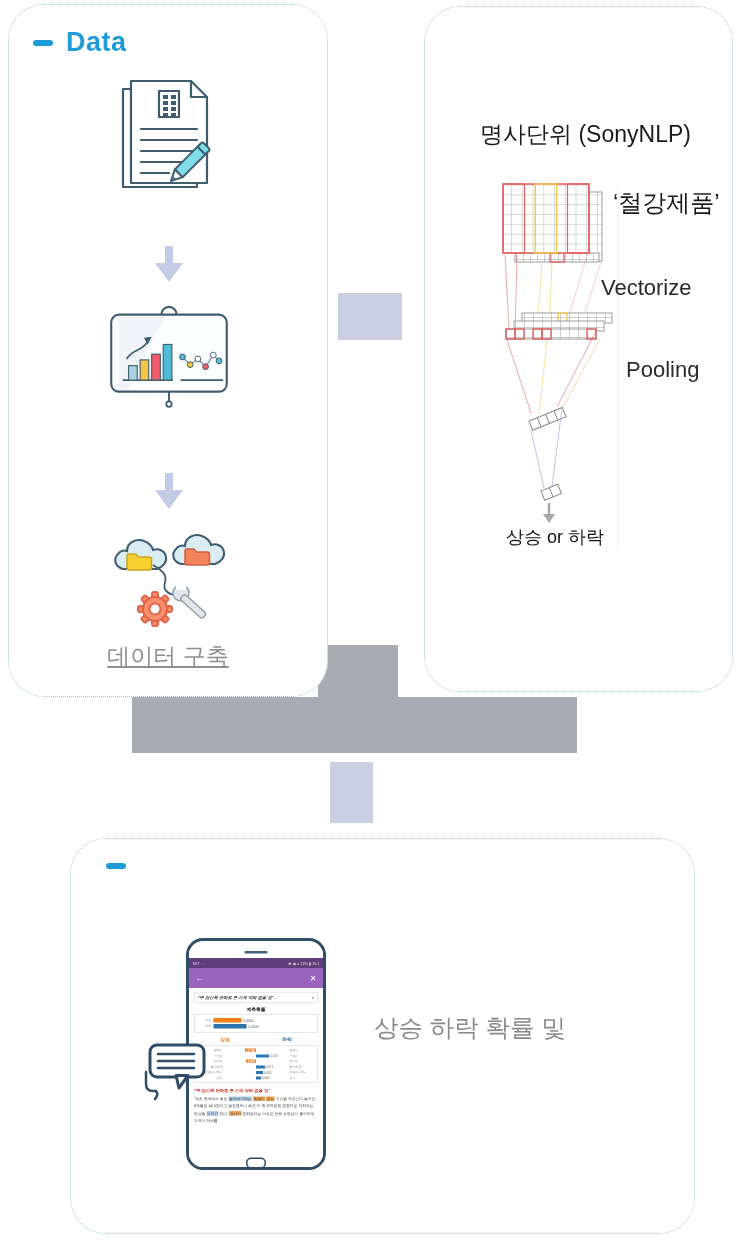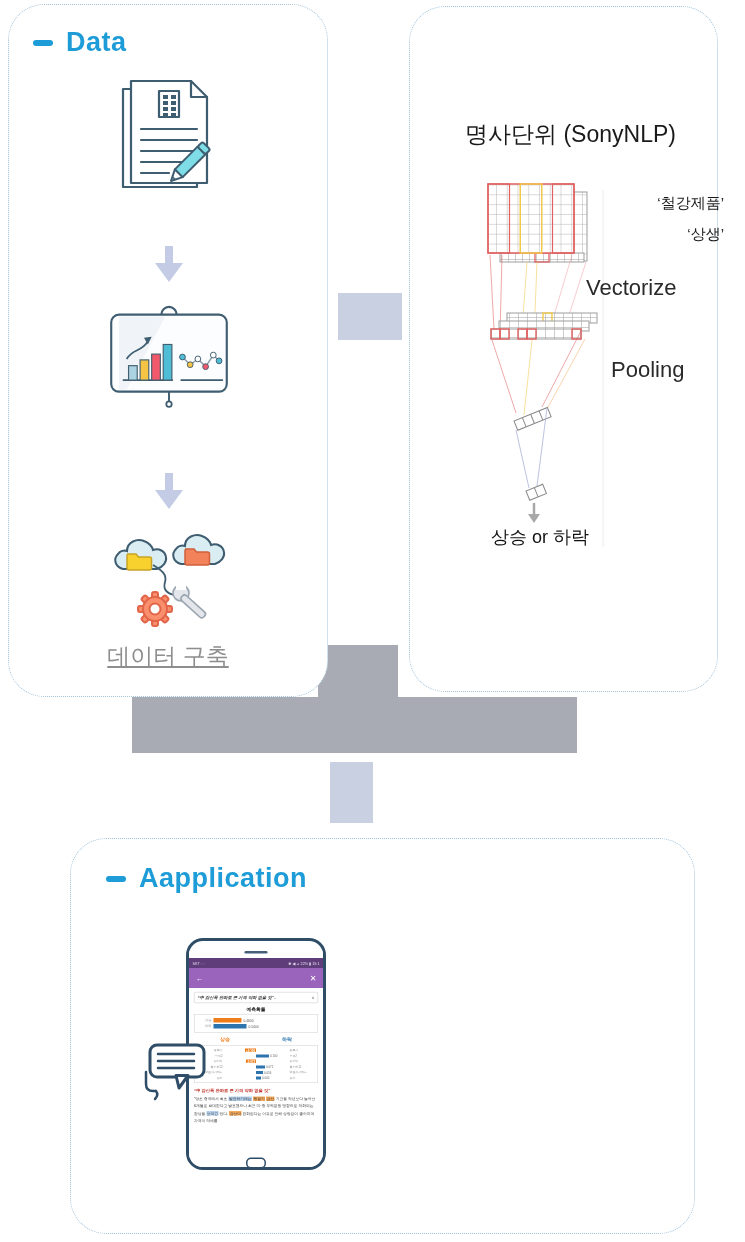--- a/index.html
+++ b/index.html
@@ -14,36 +14,36 @@
   #conn-lav-top{left:338px;top:293px;width:64px;height:47px;}
   #conn-gray-tab{left:318px;top:645px;width:80px;height:55px;}
   #conn-gray-bar{left:132px;top:697px;width:445px;height:56px;}
   #conn-lav-bottom{left:330px;top:762px;width:43px;height:61px;}
 
   .card{
     position:absolute;background:#fff;border:1px dotted #9fc0d8;
     border-radius:36px;z-index:1;box-sizing:border-box;
   }
   #card-data{left:8px;top:4px;width:320px;height:693px;}
-  #card-model{left:409px;top:6px;width:309px;height:686px;}
+  #card-model{left:424px;top:6px;width:309px;height:686px;}
   #card-app{left:70px;top:838px;width:625px;height:396px;}
 
   .card-title{position:absolute;display:flex;align-items:center;gap:13px;}
   .dash{width:20px;height:6px;border-radius:3px;background:#1e9cd7;}
   .title-text{font-size:27px;font-weight:bold;color:#1e9cd7;letter-spacing:0.5px;}
   .step-label{position:absolute;left:0;width:100%;text-align:center;
     font-size:23px;color:#8e8e8e;}
   .icon-box{position:absolute;}
   .icon-box svg{display:block;width:100%;height:100%;}
 
   
   .model-title{position:absolute;left:0;right:0;top:112px;text-align:center;
     padding-left:14px;font-size:23px;color:#1a1a1a;}
-  .tokens{position:absolute;left:188px;top:180px;width:126px;text-align:right;
-    font-size:15px;color:#1a1a1a;line-height:31px;}
+  .tokens{position:absolute;left:188px;top:180px;width:126px;text-align:left;
+    font-size:24px;color:#1a1a1a;line-height:31px;}
   .net-label{position:absolute;font-size:22px;color:#2a2a2a;}
   #lbl-vectorize{left:166px;top:268px;margin-left:10px;}
   #lbl-pooling{left:155px;top:350px;margin-left:46px;}
   #lbl-output{left:50px;top:518px;width:160px;text-align:center;font-size:18px;color:#111;}
   #net-svg{position:absolute;left:0;top:0;width:321px;height:686px;}
 
   
   .caption{position:absolute;left:303px;top:170px;font-size:24.5px;
     color:#8a8a8a;line-height:37px;}
 
@@ -292,31 +292,29 @@
       <rect width="18" height="10" fill="#fff" stroke="#8a8a8a"></rect>
       <path d="M9 0 V10" stroke="#8a8a8a" fill="none"></path>
     </g>
     <path d="M124 496 V509" stroke="#a8a8a8" stroke-width="2.5" fill="none"></path>
     <polygon points="118,507 130,507 124,516" fill="#a8a8a8"></polygon>
   </svg>
 
   <div class="model-title">명사단위 (SonyNLP)</div>
   <div class="tokens">
     <div>‘철강제품’</div>
-    <div>‘상생’</div>
   </div>
   <div class="net-label" id="lbl-vectorize">Vectorize</div>
   <div class="net-label" id="lbl-pooling">Pooling</div>
   <div class="net-label" id="lbl-output">상승 or 하락</div>
 </div>
 
 <div class="card" id="card-app">
   <div class="card-title" style="left:35px;top:24px;">
     <span class="dash"></span>
-    <span class="title-text">Aapplication</span>
   </div>
 
   <div class="phone">
     <div class="phone-inner">
       <div class="speaker"></div>
       <div class="statusbar">
         <span>SKT ▫ ▫</span>
         <span>✱ ◀ ⊿ 22% ▮ 15:1</span>
       </div>
       <div class="appbar">
@@ -423,14 +421,15 @@
   <div class="bubble">
     <svg viewBox="0 0 68 66">
       <rect x="8" y="3" width="54" height="32" rx="7" fill="#fff" stroke="#2f4d66" stroke-width="3"></rect>
       <path d="M16 12 H52 M16 19 H52 M16 26 H52" stroke="#2f4d66" stroke-width="2.5" fill="none" stroke-linecap="round"></path>
       <polygon points="34,33.5 46,33.5 37,46" fill="#fff" stroke="#2f4d66" stroke-width="3" stroke-linejoin="round"></polygon>
       <path d="M4 30 V42 Q4 49 11 49 H14 M14 49 Q17 53 13 57" stroke="#2f4d66" stroke-width="2.5" fill="none" stroke-linecap="round"></path>
     </svg>
   </div>
 
   <div class="caption">
+    <div>상승 하락 확률 및</div>
   </div>
 </div>
 
 </body></html>

